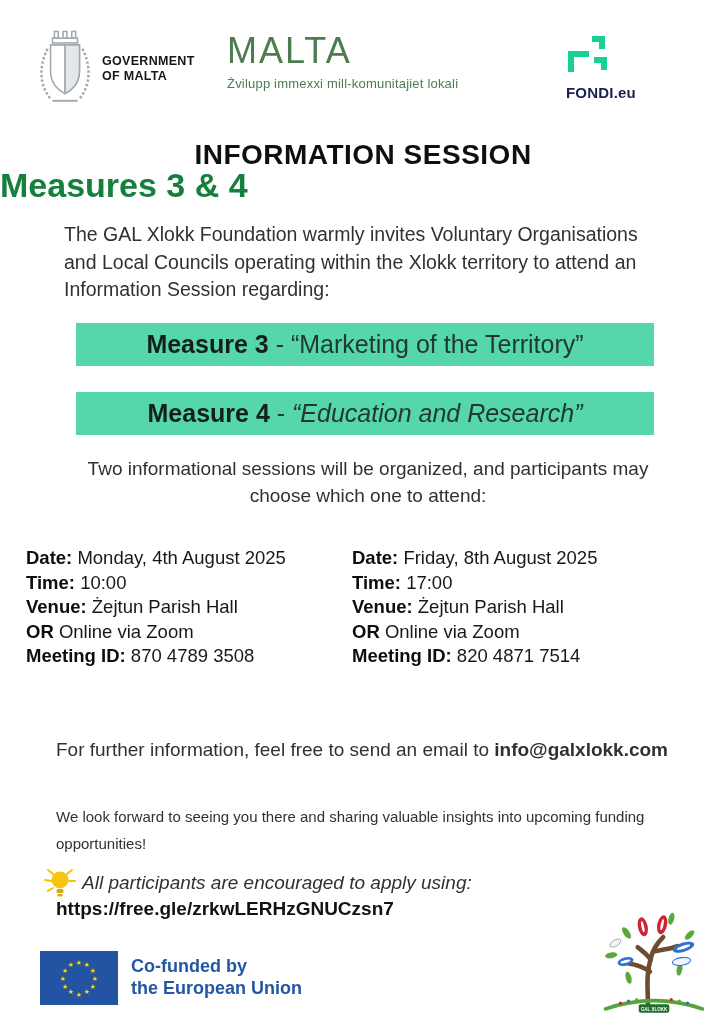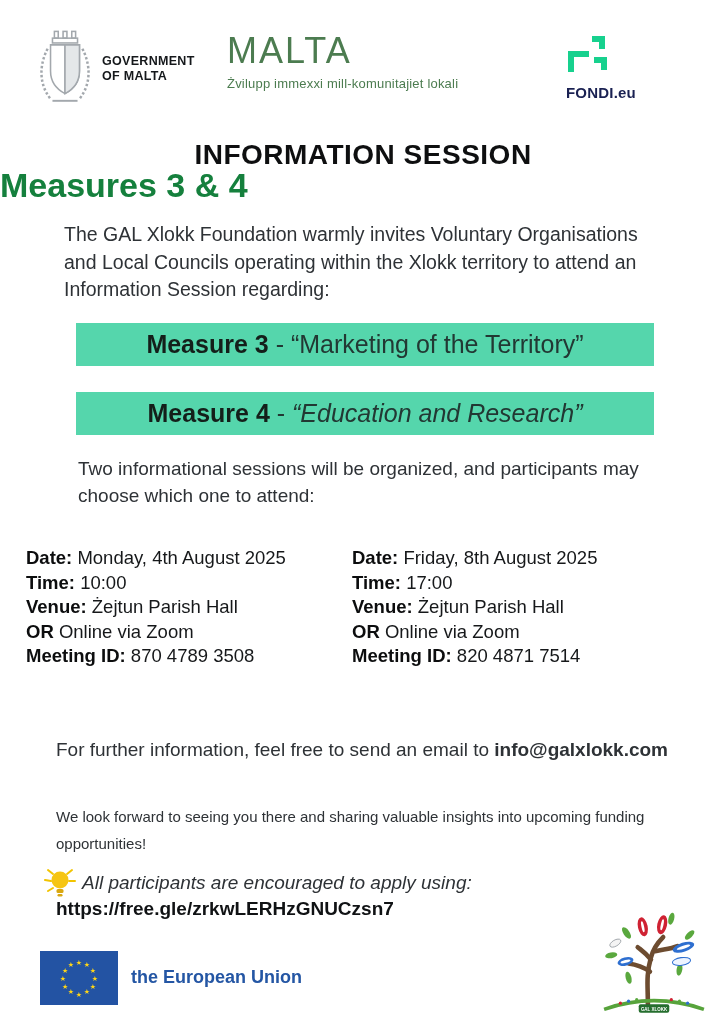--- a/index.html
+++ b/index.html
@@ -29,21 +29,21 @@
   .intro{position:absolute;left:64px;top:221px;width:608px;
     font-size:19.5px;line-height:27.5px;color:#2e3236;}
 
   .banner{position:absolute;left:76px;width:578px;height:43px;background:#55d6ac;
     display:flex;align-items:center;justify-content:center;font-size:25px;color:#223833;}
   .banner .b{color:#141f1a;}
   .banner1{top:323px;}
   .banner2{top:392px;}
 
   .note{position:absolute;left:78px;top:455px;width:580px;
-    font-size:19px;line-height:27px;color:#2e3236;}
+    font-size:19px;line-height:27px;color:#2e3236;text-align:center;}
 
   .session{position:absolute;top:546px;width:324px;text-align:left;
     font-size:18.5px;line-height:24.5px;color:#16181a;}
   .session .b{color:#0c0d0e;}
   .session-left{left:26px;}
   .session-right{left:352px;}
 
   .contact{position:absolute;left:56px;top:736px;width:628px;
     font-size:19px;line-height:27px;color:#2e3236;}
   .closing{position:absolute;left:56px;top:803px;width:612px;
@@ -165,20 +165,21 @@
           <text x="47" y="43.4">★</text>
         <text x="39" y="45.5">★</text>
           <text x="31" y="43.4">★</text>
           <text x="25.1" y="37.5">★</text>
         <text x="23" y="29.5">★</text>
           <text x="25.1" y="21.5">★</text>
           <text x="31" y="15.6">★</text>
       </g>
     </svg>
     <div class="eu-text">
+      <div>Co-funded by</div>
       <div>the European Union</div>
     </div>
   </div>
 
   <div class="gal-logo">
     <svg width="112" height="108" viewBox="0 0 110 105">
 
       <g stroke="#6d4c30" stroke-width="4.5" fill="none" stroke-linecap="round">
         <path d="M49,92 C49,74 47,64 52,46 C54,38 58,32 64,26"></path>
         <path d="M51,60 C44,55 38,53 30,52"></path>

